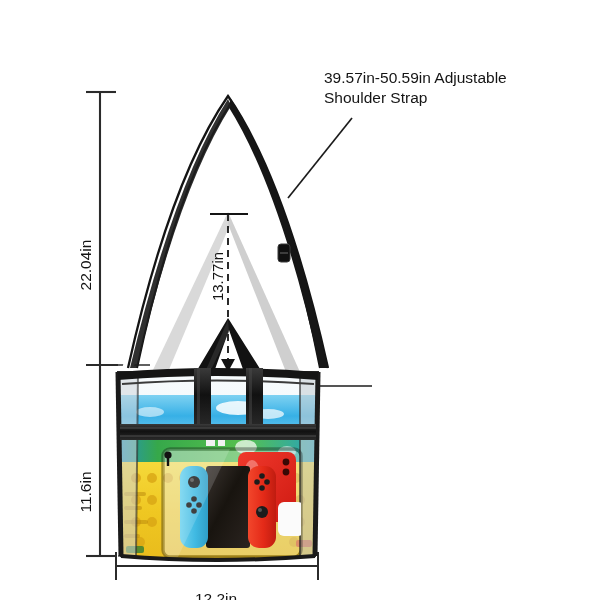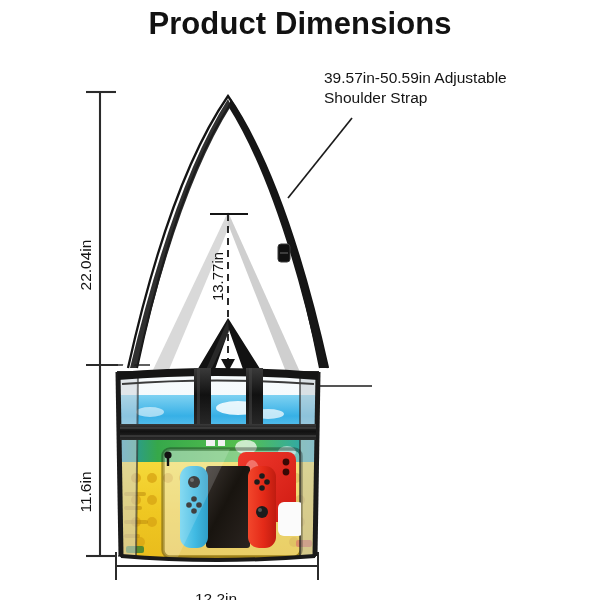--- a/index.html
+++ b/index.html
@@ -65,21 +65,20 @@
     font-size: 15.5px;
     margin-top: 25px;
   }
   svg { position: absolute; inset: 0; }
 </style>
 </head>
 <body>
 
 <div id="stage">
 
-  <div class="title">Product Dimensions</div>
 
   <svg width="600" height="600" viewBox="0 0 600 600">
     <defs>
       <clipPath id="clipBody">
         <path d="M118,372 L318,372 L315,556 Q216,563 121,556 Z"></path>
       </clipPath>
       <clipPath id="clipPocket">
         <rect x="163" y="449" width="138" height="108" rx="7"></rect>
       </clipPath>
       <linearGradient id="gClear" x1="0" y1="0" x2="0" y2="1">

